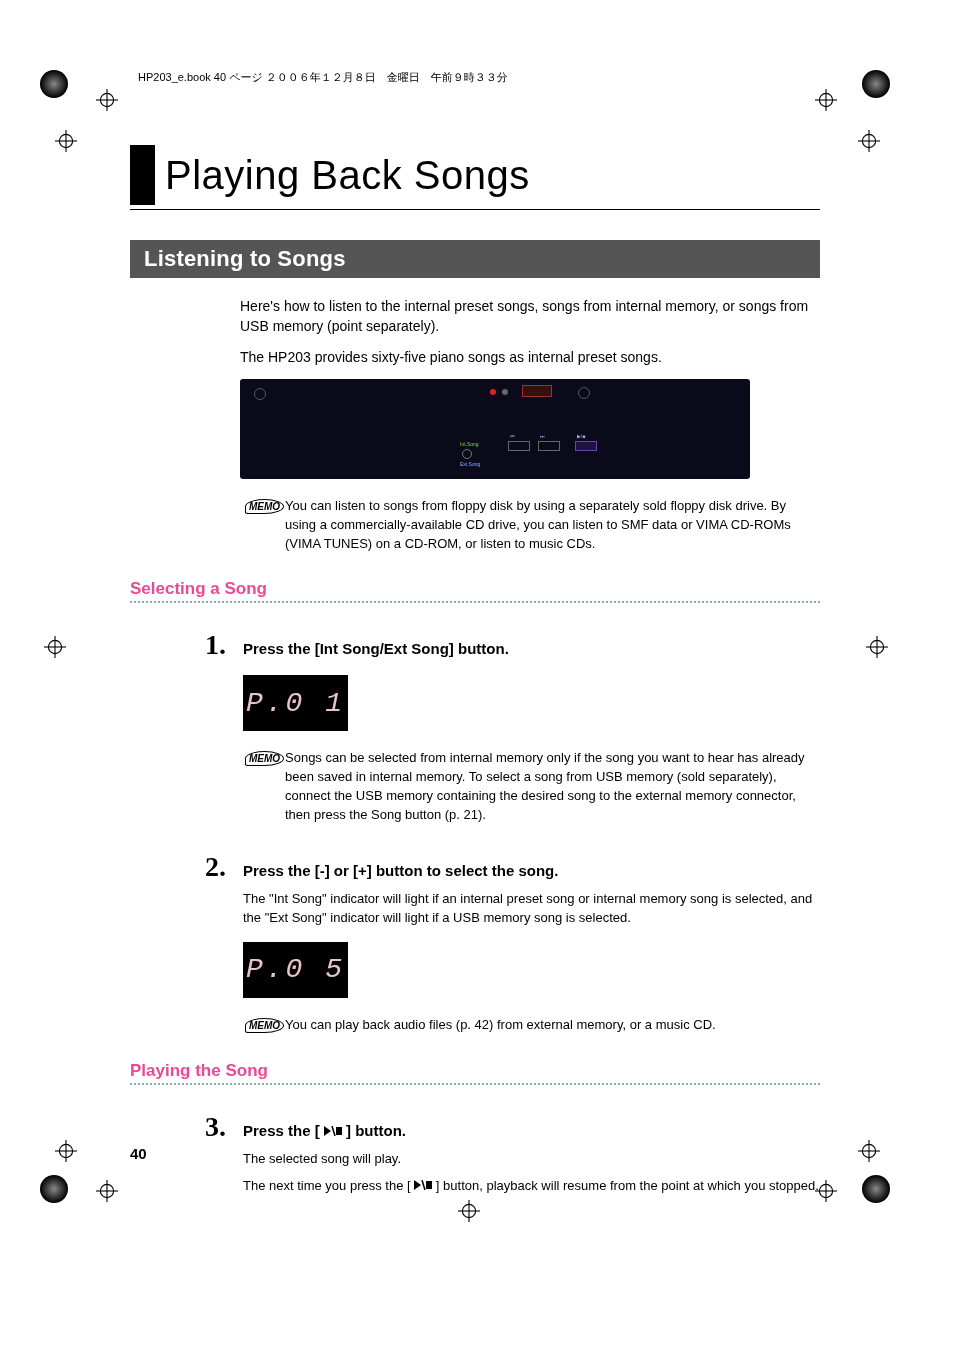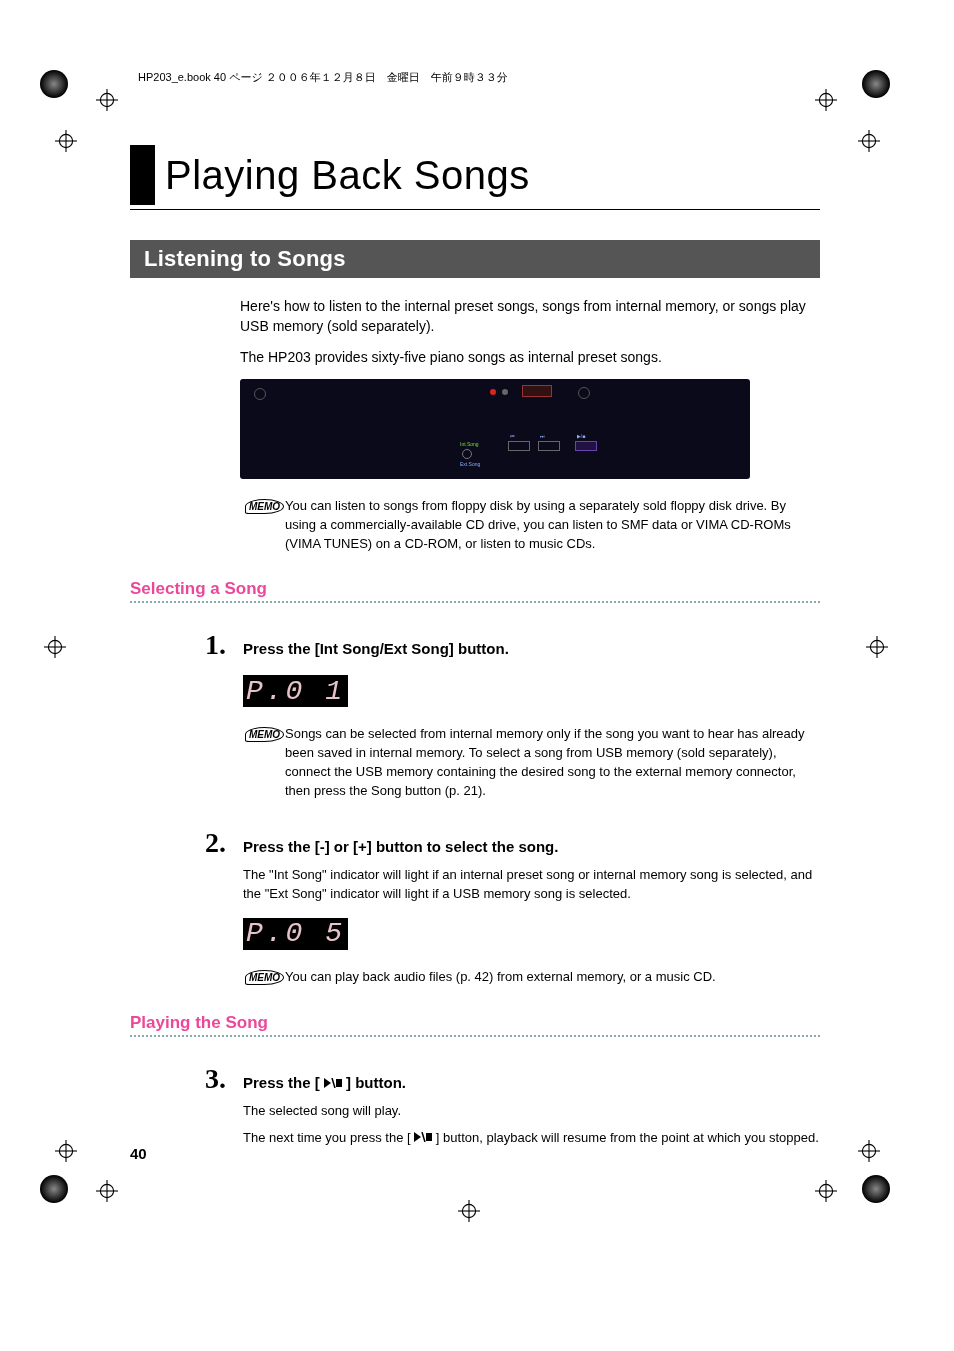--- a/index.html
+++ b/index.html
@@ -21,21 +21,21 @@
   .memo-icon { width:40px; flex:none; font-size:10px; font-weight:700; font-style: italic; margin-top:2px;}
   .memo-icon .m { border:1.5px solid #000; border-radius:50% 50% 50% 10%; padding:1px 3px; display:inline-block;}
   .memo-text { font-size:13px; line-height:1.45; }
   .sub-head { color:#ec4899; font-size:17px; font-weight:700; margin-top:26px; }
   .dotline { border:none; border-top:2px dotted #8aa; margin-top:2px; }
   .step { display:flex; align-items:baseline; margin-left:75px; margin-top:26px; }
   .step-num { font-family: Georgia, "Times New Roman", serif; font-size:28px; font-weight:700; width:38px;}
   .step-title { font-size:15px; font-weight:700; }
   .step-body { font-size:13px; line-height:1.5; margin-left:113px; margin-top:6px; }
   .step-body p{margin-bottom:8px;}
-  .display { margin-left:113px; margin-top:14px; background:#000; width:105px; height:32px; display:flex; align-items:center; justify-content:center;}
+  .display { margin-left:113px; margin-top:14px; background:#000; width:105px; height:56px; display:flex; align-items:center; justify-content:center;}
   .seg { font-family: "Courier New", monospace; font-size:28px; color:#e7c3c9; letter-spacing:3px; font-style:italic; font-weight:300;}
   .page-num { position:absolute; left:130px; top:1145px; font-weight:700; font-size:15px;}
   .reg-mark { position:absolute; width:22px; height:22px; }
   .reg-mark svg{width:100%;height:100%;}
   
   .emblem { position:absolute; width:28px; height:28px; border-radius:50%; background:radial-gradient(circle,#888 0%,#000 70%);}
   .pstop{display:inline-flex;align-items:center;}
 </style>
 </head>
 <body>
@@ -107,21 +107,21 @@
 
   <div class="chapter-wrap">
     <div class="chapter-bar"></div>
     <div class="chapter-title">Playing Back Songs</div>
   </div>
   <hr class="chapter-rule">
 
   <div class="section-box">Listening to Songs</div>
 
   <div class="body-text">
-    <p>Here's how to listen to the internal preset songs, songs from internal memory, or songs play USB memory (sold separately).</p>
+    <p>Here's how to listen to the internal preset songs, songs from internal memory, or songs from USB memory (point separately).</p>
     <p>The HP203 provides sixty-five piano songs as internal preset songs.</p>
   </div>
 
   <div class="panel-img">
     <div class="dot red" style="left:250px;top:10px;"></div>
     <div class="dot" style="left:262px;top:10px;"></div>
     <div style="position:absolute;left:282px;top:6px;width:30px;height:12px;background:#311;border:1px solid #933;"></div>
     <div class="lbl" style="left:220px;top:62px;color:#7d3;">Int.Song</div>
     <div class="lbl" style="left:220px;top:82px;">Ext.Song</div>
     <div style="position:absolute;left:222px;top:70px;width:10px;height:10px;border:1px solid #777;border-radius:50%;"></div>

